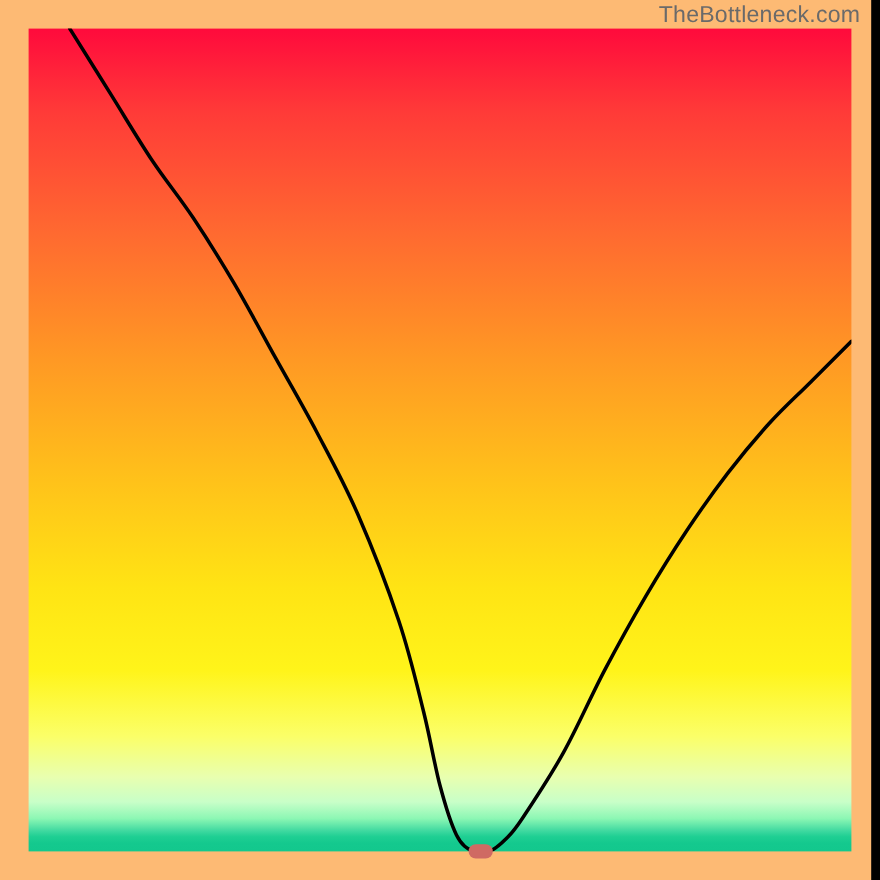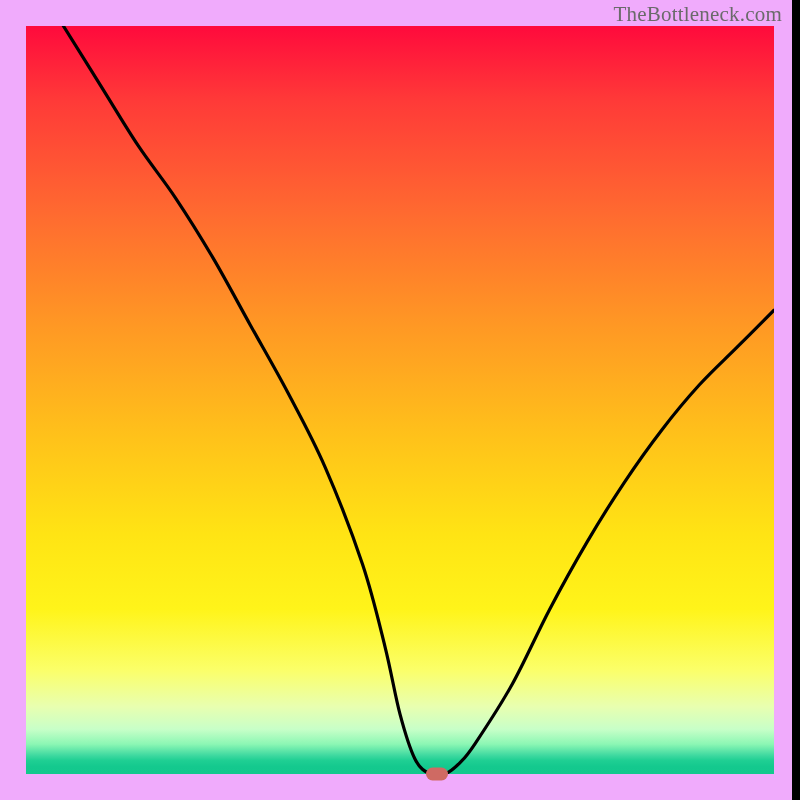--- a/index.html
+++ b/index.html
@@ -8,22 +8,21 @@
     width: 800px;
     height: 800px;
     background: #000;
     overflow: hidden;
     font-family: Arial, Helvetica, sans-serif;
   }
   .frame {
     position: relative;
     width: 792px;
     height: 800px;
-    background: #f0abfc;
-    font-family: Liberation Serif, serif;
+    background: #fdba74;
   }
   .watermark {
     position: absolute;
     top: 2px;
     right: 10px;
     color: #6a6a6a;
     font-size: 21px;
     letter-spacing: 0.2px;
     font-weight: 400;
     z-index: 20;

